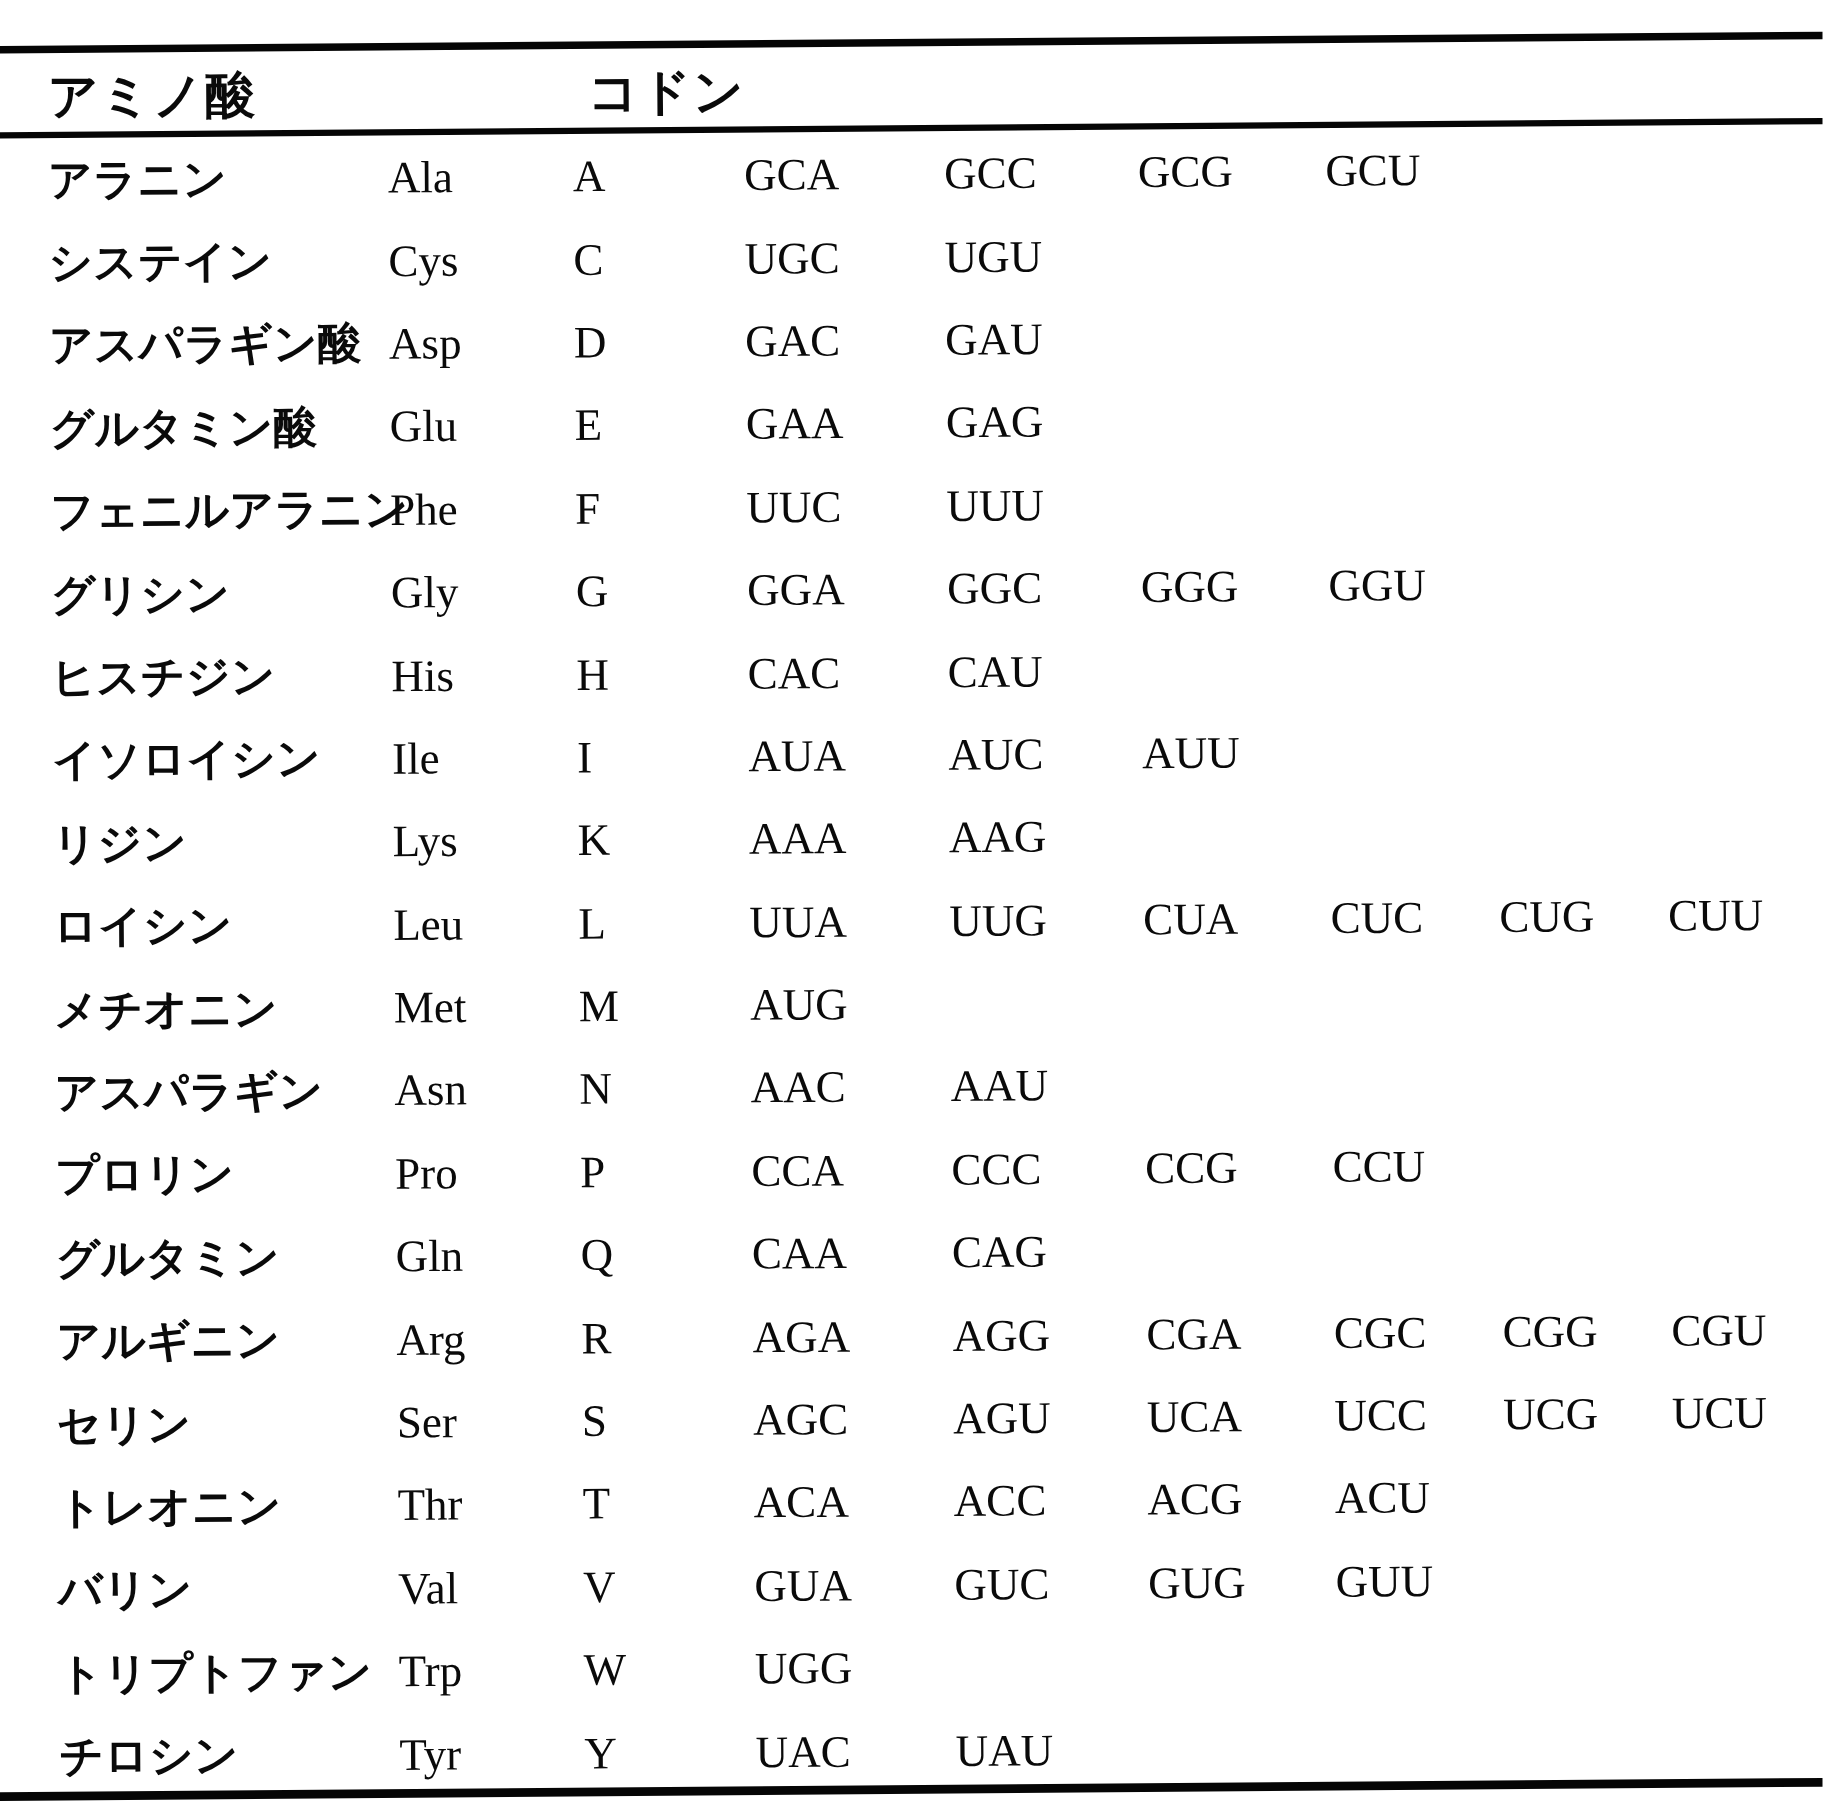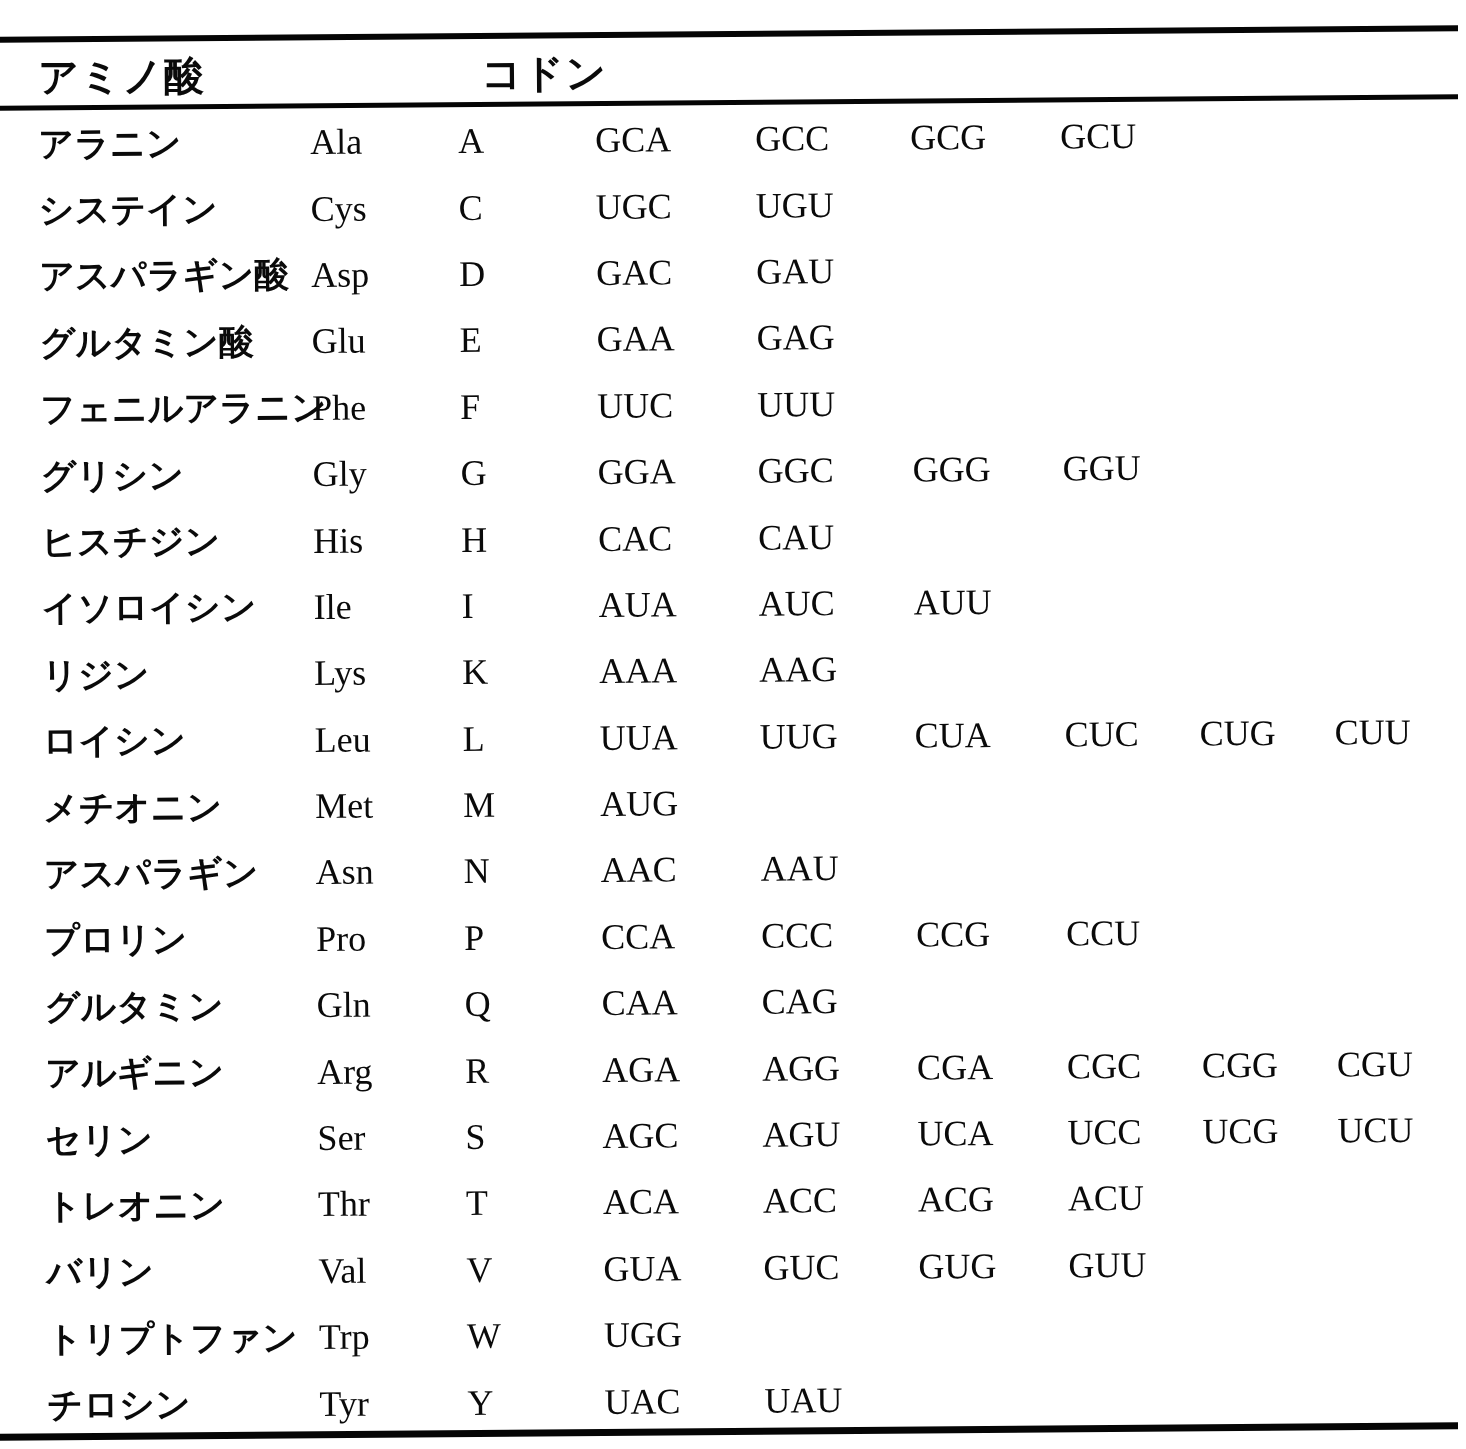--- a/index.html
+++ b/index.html
@@ -41,21 +41,21 @@
   .header-cell {
     position: absolute;
     top: 0;
     font-family: "Liberation Sans", "DejaVu Sans", sans-serif;
     font-weight: bold;
     font-size: 40px;
     letter-spacing: 1px;
     white-space: nowrap;
   }
   .header-amino { left: 38px; }
-  .header-codon { left: 481px; }
+  .header-codon { left: 470px; }
 
   .rows {
     position: absolute;
     top: 111px;
     left: 38px;
     width: 1428px;
     transform: rotate(-0.42deg);
     transform-origin: 0 0;
   }
   .row {

